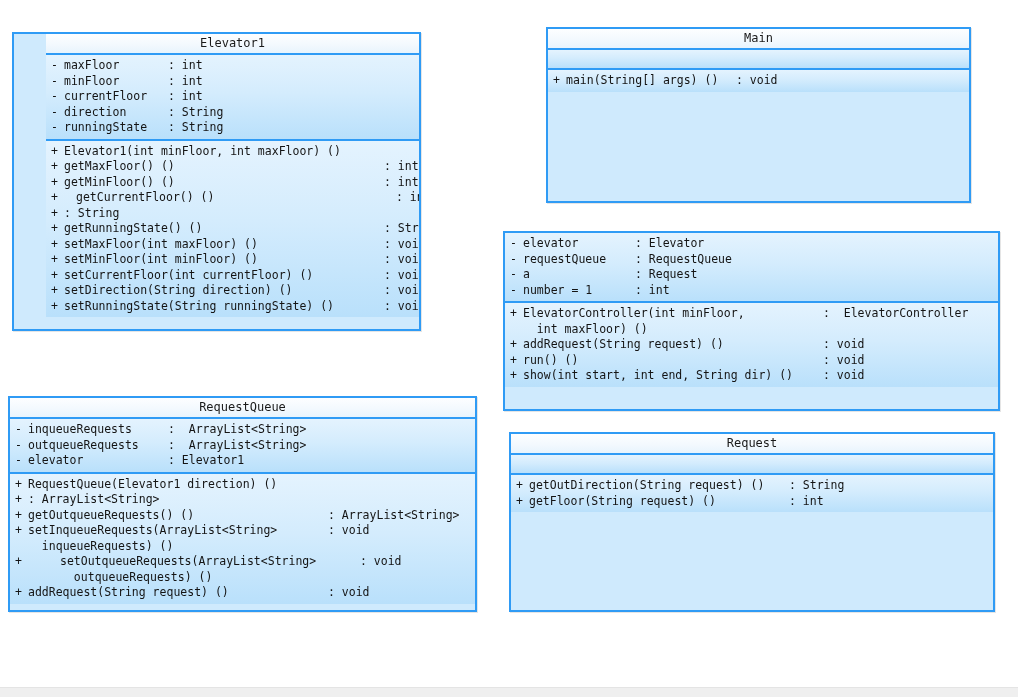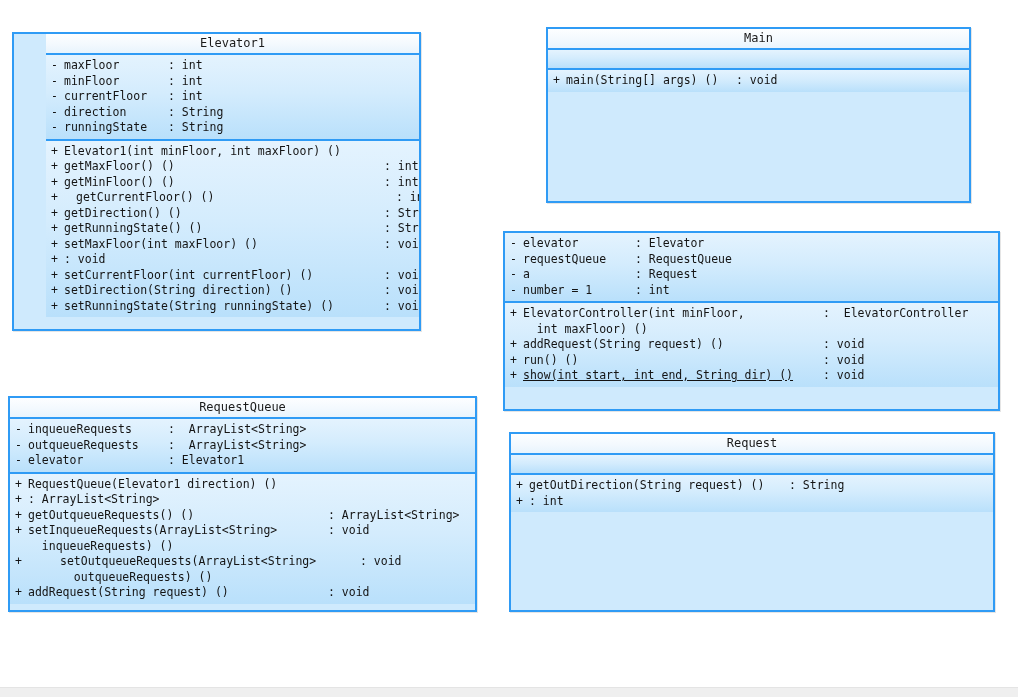--- a/index.html
+++ b/index.html
@@ -110,24 +110,24 @@
         <div class="member"><span class="vis">-</span><span class="sig" style="flex: 0 0 104px;">minFloor</span><span class="rettype">: int</span></div>
         <div class="member"><span class="vis">-</span><span class="sig" style="flex: 0 0 104px;">currentFloor</span><span class="rettype">: int</span></div>
         <div class="member"><span class="vis">-</span><span class="sig" style="flex: 0 0 104px;">direction</span><span class="rettype">: String</span></div>
         <div class="member"><span class="vis">-</span><span class="sig" style="flex: 0 0 104px;">runningState</span><span class="rettype">: String</span></div>
       </div>
       <div class="uml-compartment">
         <div class="member"><span class="vis">+</span><span class="sig" style="flex: 0 0 320px;">Elevator1(int minFloor, int maxFloor) ()</span><span class="rettype blank">&nbsp;</span></div>
         <div class="member"><span class="vis">+</span><span class="sig" style="flex: 0 0 320px;">getMaxFloor() ()</span><span class="rettype">: int</span></div>
         <div class="member"><span class="vis">+</span><span class="sig" style="flex: 0 0 320px;">getMinFloor() ()</span><span class="rettype">: int</span></div>
         <div class="member"><span class="vis">+</span><span class="sig" style="flex: 0 0 320px; margin-left: 12px;">getCurrentFloor() ()</span><span class="rettype">: int</span></div>
-        <div class="member"><span class="vis">+</span><span class="sig" style="flex: 0 0 320px;">getDirection() ()</span><span class="rettype">: String</span></div>
+        <div class="member"><span class="vis">+</span><span class="rettype">: String</span></div>
         <div class="member"><span class="vis">+</span><span class="sig" style="flex: 0 0 320px;">getRunningState() ()</span><span class="rettype">: String</span></div>
         <div class="member"><span class="vis">+</span><span class="sig" style="flex: 0 0 320px;">setMaxFloor(int maxFloor) ()</span><span class="rettype">: void</span></div>
-        <div class="member"><span class="vis">+</span><span class="rettype">: void</span></div>
+        <div class="member"><span class="vis">+</span><span class="sig" style="flex: 0 0 320px;">setMinFloor(int minFloor) ()</span><span class="rettype">: void</span></div>
         <div class="member"><span class="vis">+</span><span class="sig" style="flex: 0 0 320px;">setCurrentFloor(int currentFloor) ()</span><span class="rettype">: void</span></div>
         <div class="member"><span class="vis">+</span><span class="sig" style="flex: 0 0 320px;">setDirection(String direction) ()</span><span class="rettype">: void</span></div>
         <div class="member"><span class="vis">+</span><span class="sig" style="flex: 0 0 320px;">setRunningState(String runningState) ()</span><span class="rettype">: void</span></div>
       </div>
     </div>
     <div class="uml-class" style="left: 530px; top: 27px; width: 425px; height: 176px; margin-left: 16px;">
       <div class="uml-header">Main</div>
       <div class="uml-compartment divider empty"></div>
       <div class="uml-compartment">
         <div class="member"><span class="vis">+</span><span class="sig" style="flex: 0 0 170px;">main(String[] args) ()</span><span class="rettype">: void</span></div>
@@ -138,21 +138,21 @@
         <div class="member"><span class="vis">-</span><span class="sig" style="flex: 0 0 112px;">elevator</span><span class="rettype">: Elevator</span></div>
         <div class="member"><span class="vis">-</span><span class="sig" style="flex: 0 0 112px;">requestQueue</span><span class="rettype">: RequestQueue</span></div>
         <div class="member"><span class="vis">-</span><span class="sig" style="flex: 0 0 112px;">a</span><span class="rettype">: Request</span></div>
         <div class="member"><span class="vis">-</span><span class="sig" style="flex: 0 0 112px;">number = 1</span><span class="rettype">: int</span></div>
       </div>
       <div class="uml-compartment">
         <div class="member"><span class="vis">+</span><span class="sig" style="flex: 0 0 300px;">ElevatorController(int minFloor,
   int maxFloor) ()</span><span class="rettype">:  ElevatorController</span></div>
         <div class="member"><span class="vis">+</span><span class="sig" style="flex: 0 0 300px;">addRequest(String request) ()</span><span class="rettype">: void</span></div>
         <div class="member"><span class="vis">+</span><span class="sig" style="flex: 0 0 300px;">run() ()</span><span class="rettype">: void</span></div>
-        <div class="member"><span class="vis">+</span><span class="sig" style="flex: 0 0 300px; text-decoration: underline;">show(int start, int end, String dir) ()</span><span class="rettype">: void</span></div>
+        <div class="member"><span class="vis">+</span><span class="sig" style="flex: 0 0 300px;">show(int start, int end, String dir) ()</span><span class="rettype">: void</span></div>
       </div>
     </div>
     <div class="uml-class" style="left: 8px; top: 396px; width: 469px; height: 216px;">
       <div class="uml-header">RequestQueue</div>
       <div class="uml-compartment divider">
         <div class="member"><span class="vis">-</span><span class="sig" style="flex: 0 0 140px;">inqueueRequests</span><span class="rettype">:  ArrayList&lt;String&gt;</span></div>
         <div class="member"><span class="vis">-</span><span class="sig" style="flex: 0 0 140px;">outqueueRequests</span><span class="rettype">:  ArrayList&lt;String&gt;</span></div>
         <div class="member"><span class="vis">-</span><span class="sig" style="flex: 0 0 140px;">elevator</span><span class="rettype">: Elevator1</span></div>
       </div>
       <div class="uml-compartment">
@@ -164,17 +164,17 @@
         <div class="member"><span class="vis">+</span><span class="sig" style="flex: 0 0 300px; margin-left: 32px;">setOutqueueRequests(ArrayList&lt;String&gt;
   outqueueRequests) ()</span><span class="rettype">: void</span></div>
         <div class="member"><span class="vis">+</span><span class="sig" style="flex: 0 0 300px;">addRequest(String request) ()</span><span class="rettype">: void</span></div>
       </div>
     </div>
     <div class="uml-class" style="left: 509px; top: 432px; width: 486px; height: 180px;">
       <div class="uml-header">Request</div>
       <div class="uml-compartment divider empty"></div>
       <div class="uml-compartment">
         <div class="member"><span class="vis">+</span><span class="sig" style="flex: 0 0 260px;">getOutDirection(String request) ()</span><span class="rettype">: String</span></div>
-        <div class="member"><span class="vis">+</span><span class="rettype">: int</span></div>
+        <div class="member"><span class="vis">+</span><span class="sig" style="flex: 0 0 260px;">getFloor(String request) ()</span><span class="rettype">: int</span></div>
       </div>
     </div>
   </div>
 <div class="bottom-bar"></div>
 
 </body></html>

